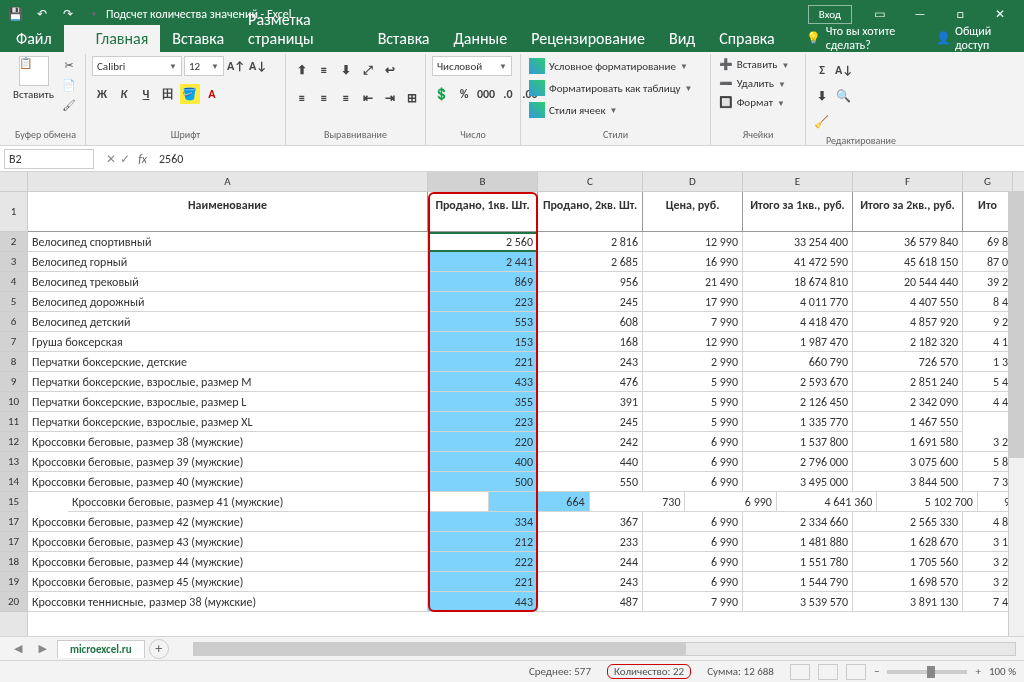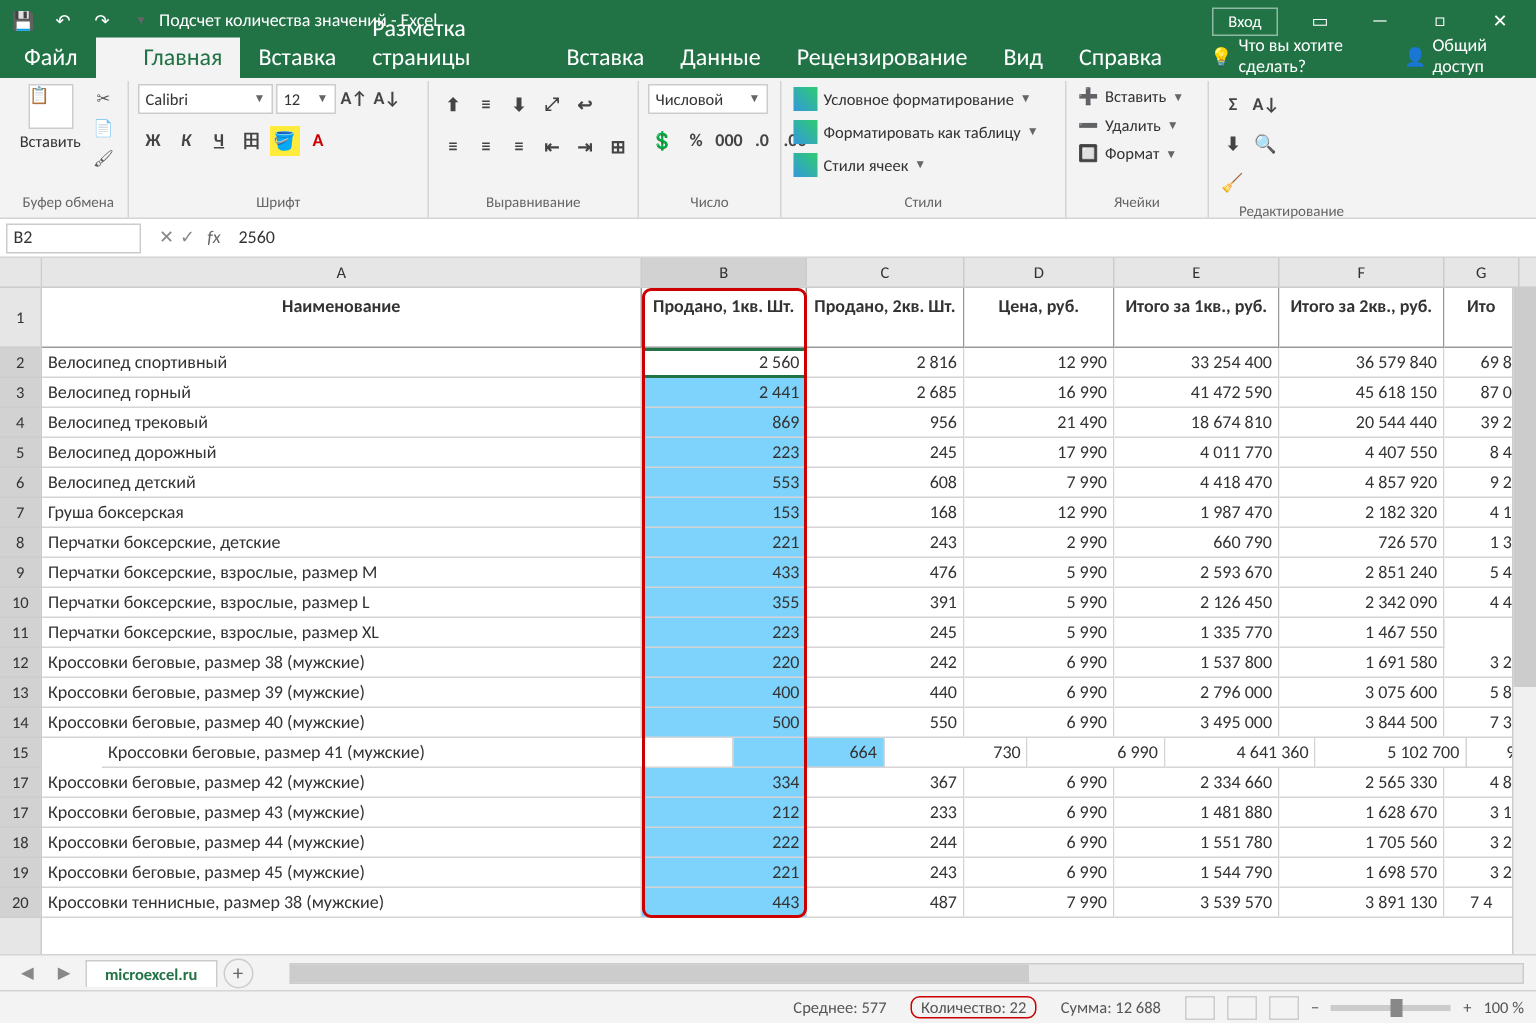--- a/index.html
+++ b/index.html
@@ -463,21 +463,21 @@
           <div class="cell num" style="width: 110px;">1 698 570</div>
           <div class="cell num" style="width: 50px;">3 2</div>
         </div>
         <div class="data-row">
           <div class="cell" style="width: 400px;">Кроссовки теннисные, размер 38 (мужские)</div>
           <div class="cell num sel" style="width: 110px;">443</div>
           <div class="cell num" style="width: 105px;">487</div>
           <div class="cell num" style="width: 100px;">7 990</div>
           <div class="cell num" style="width: 110px;">3 539 570</div>
           <div class="cell num" style="width: 110px;">3 891 130</div>
-          <div class="cell num" style="width: 50px; text-align: center;">7 4</div>
+          <div class="cell num" style="width: 50px;">7 4</div>
         </div>
       </div>
     <div class="sel-border" style="left:400px; top:20px; width:110px; height:420px;"></div>
     <div class="vscroll">
         <div class="vscroll-thumb"></div>
       </div>
   </div>
 </div>
 
 <div class="tabs-row">

